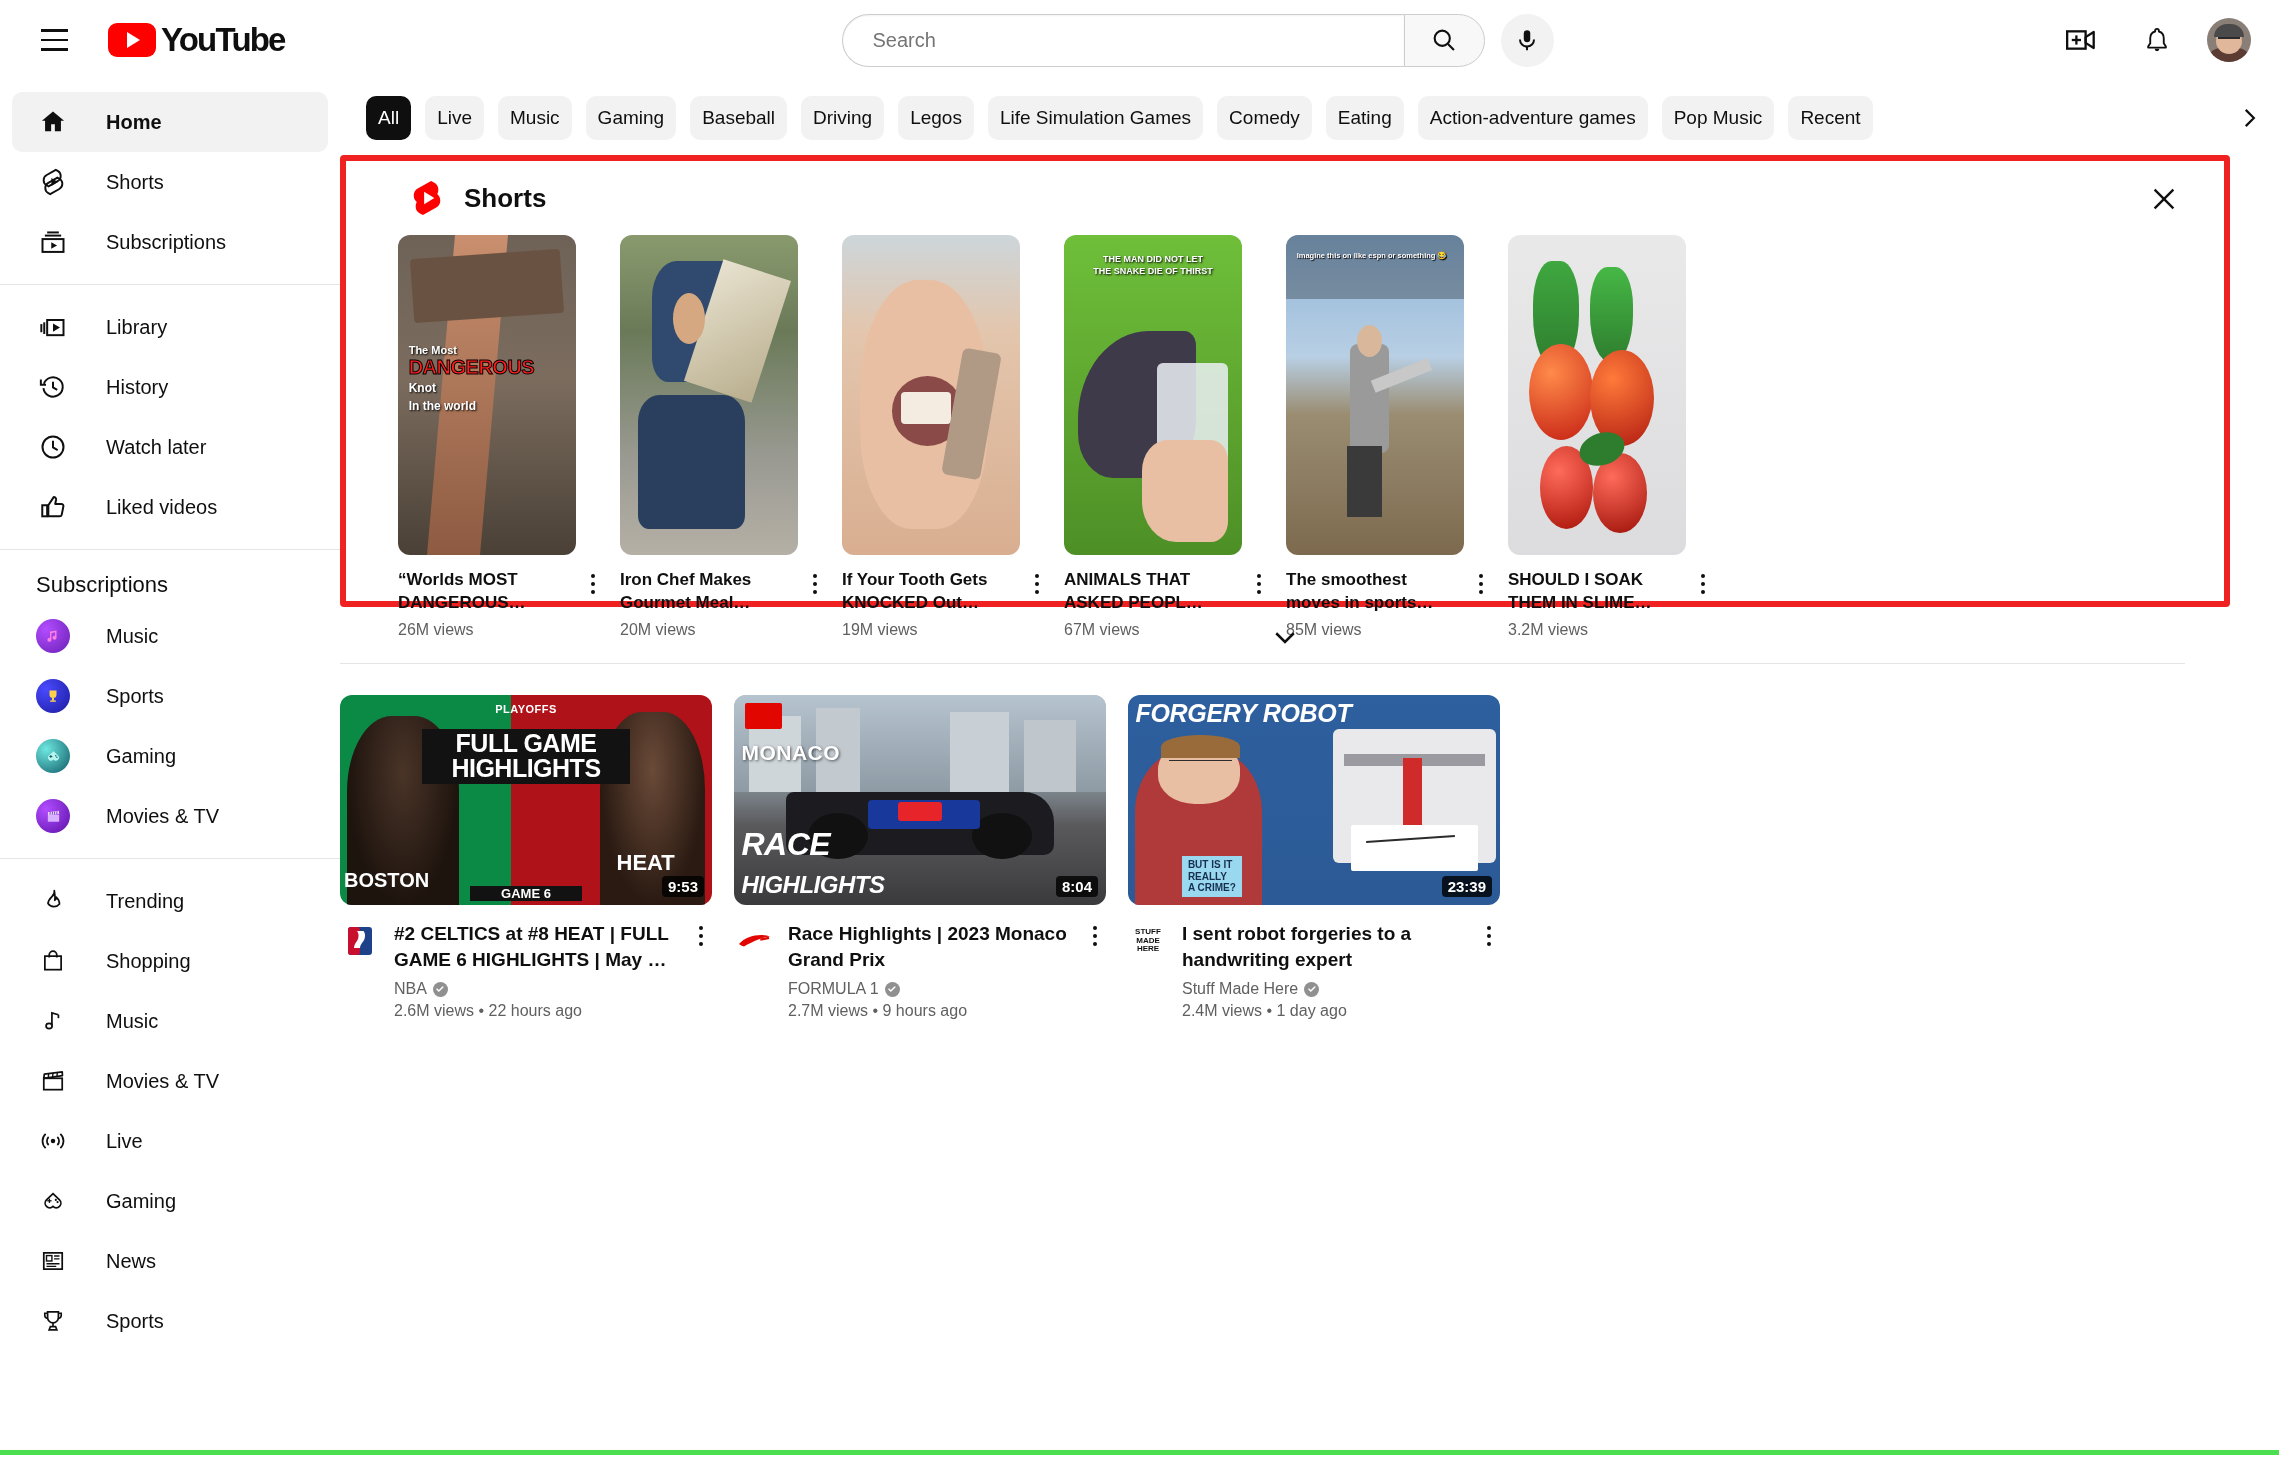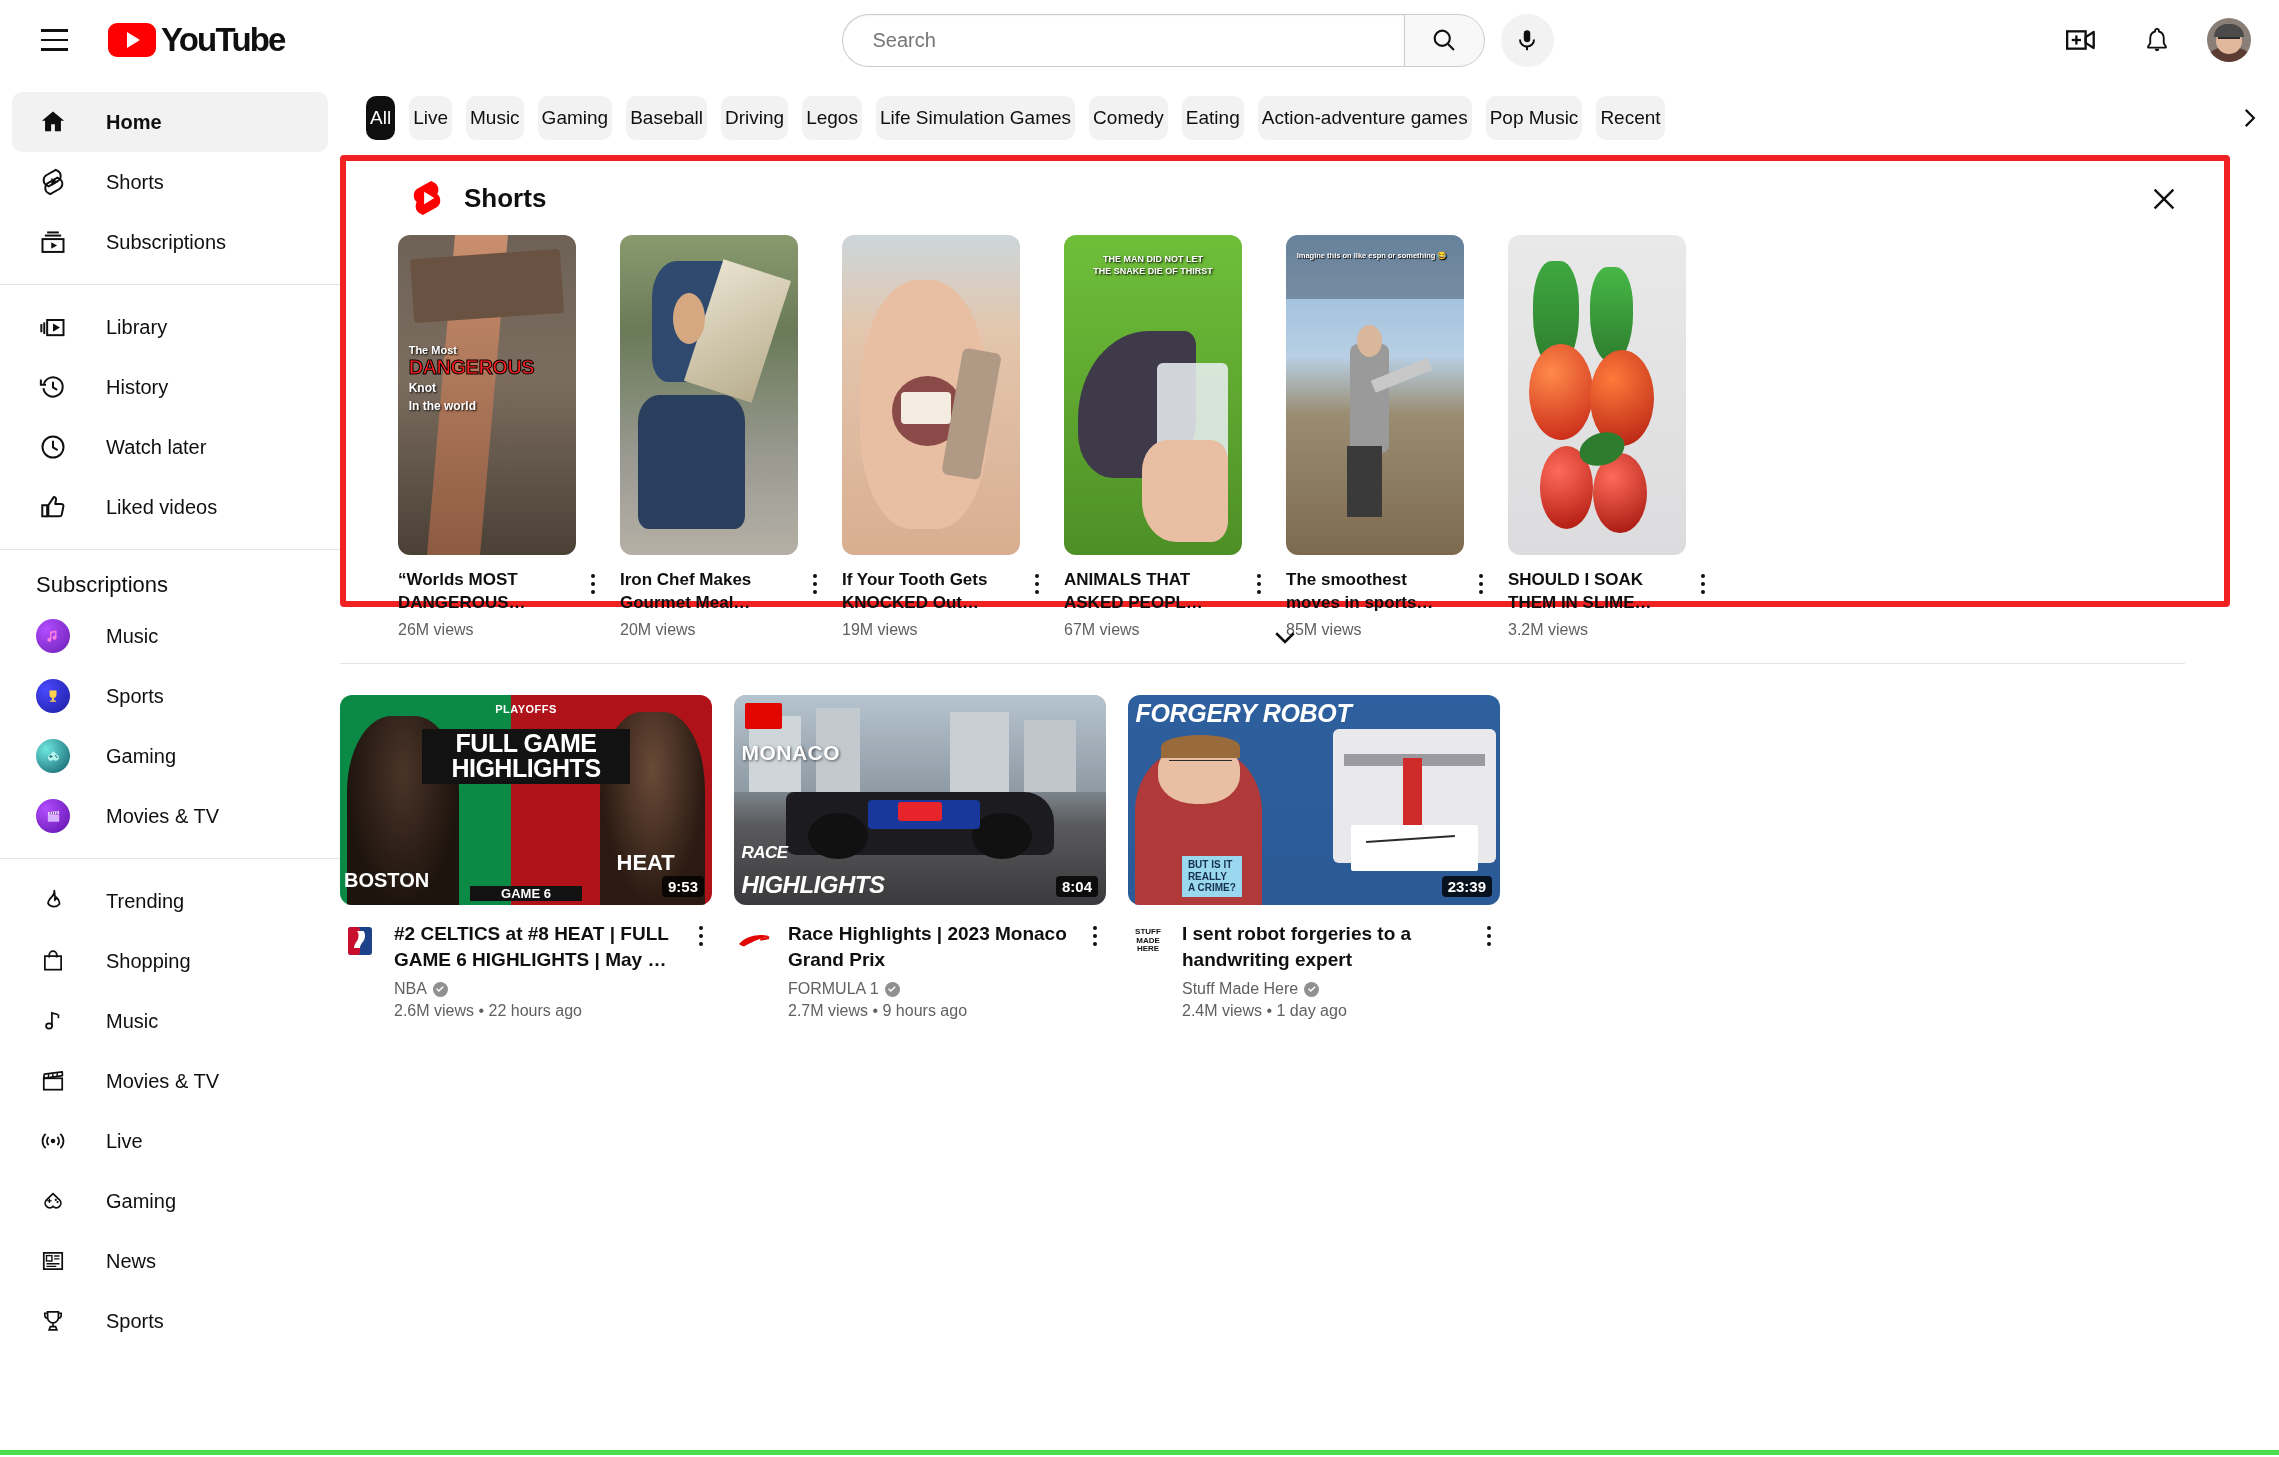--- a/index.html
+++ b/index.html
@@ -81,21 +81,21 @@
     display: flex; align-items: center; justify-content: center; font-size: 16px; }
 
   
   .chips {
     position: absolute; top: 80px; left: 340px; width: 1939px; height: 75px;
     background: #fff; display: flex; align-items: center; padding-left: 0px;
     gap: 14px; overflow: hidden; z-index: 30;
   }
   .chip {
     height: 44px; border-radius: 10px; background: #f2f2f2; color: #0f0f0f;
-    font-size: 19px; display: flex; align-items: center; padding: 0 4px;
+    font-size: 19px; display: flex; align-items: center; padding: 0 12px;
     white-space: nowrap; cursor: pointer; flex: none;
   }
   .chip.sel { background: #0f0f0f; color: #ffffff; }
   .chip-arrow { position: absolute; right: 8px; top: 50%; transform: translateY(-50%);
     width: 44px; height: 44px; display: flex; align-items: center; justify-content: center;
     background: #fff; cursor: pointer; }
 
   
   .content { position: absolute; top: 155px; left: 340px; width: 1939px; height: 1302px; overflow: hidden; }
 
@@ -660,21 +660,21 @@
         <div style="position:absolute;left:22%;top:6%;width:12%;height:40%;background:#c2cad0;"></div>
         <div style="position:absolute;left:58%;top:8%;width:16%;height:38%;background:#c8d0d6;"></div>
         <div style="position:absolute;left:78%;top:12%;width:14%;height:34%;background:#bfc7cd;"></div>
         <div style="position:absolute;left:14%;top:46%;width:72%;height:30%;background:#1c1c20;border-radius:8px 30px 10px 10px;"></div>
         <div style="position:absolute;left:20%;top:56%;width:16%;height:22%;background:#111;border-radius:50%;"></div>
         <div style="position:absolute;left:64%;top:56%;width:16%;height:22%;background:#111;border-radius:50%;"></div>
         <div style="position:absolute;left:36%;top:50%;width:30%;height:14%;background:#18389c;border-radius:4px;"></div>
         <div style="position:absolute;left:44%;top:51%;width:12%;height:9%;background:#e8242b;border-radius:3px;"></div>
         <div style="position:absolute;left:3%;top:4%;width:10%;height:12%;background:#e10600;border-radius:2px;"></div>
         <div style="position:absolute;left:2%;top:22%;color:#fff;font-size:21px;font-weight:bold;letter-spacing:.5px;text-shadow:1px 1px 3px rgba(0,0,0,.6);">MONACO</div>
-        <div style="position:absolute;left:2%;bottom:20%;color:#fff;font-size:17px;font-weight:bold;font-style:italic;letter-spacing:-.5px;">RACE</div>
+        <div style="position:absolute;left:2%;bottom:20%;color:#fff;font-size:32px;font-weight:bold;font-style:italic;letter-spacing:-.5px;">RACE</div>
         <div style="position:absolute;left:2%;bottom:3%;color:#fff;font-size:24px;font-weight:bold;font-style:italic;letter-spacing:-.5px;">HIGHLIGHTS</div>
         <div class="dur">8:04</div>
       </div>
       <div class="vid-info">
         <div class="ch-av" style="background:#fff;">
           <svg width="34" height="16" viewBox="0 0 34 16">
               <path d="M2 11c5-6 14-9 22-9 4 0 7 .6 9 1.6-3 .2-7 1-11 2.6C17 8.2 11 10.8 7 13.6 5 13 3.2 12.2 2 11z" fill="#e10600"></path>
               <rect x="23" y="5.5" width="9" height="2.4" fill="#e10600" transform="rotate(-12 23 5.5)"></rect>
             </svg>
         </div>

